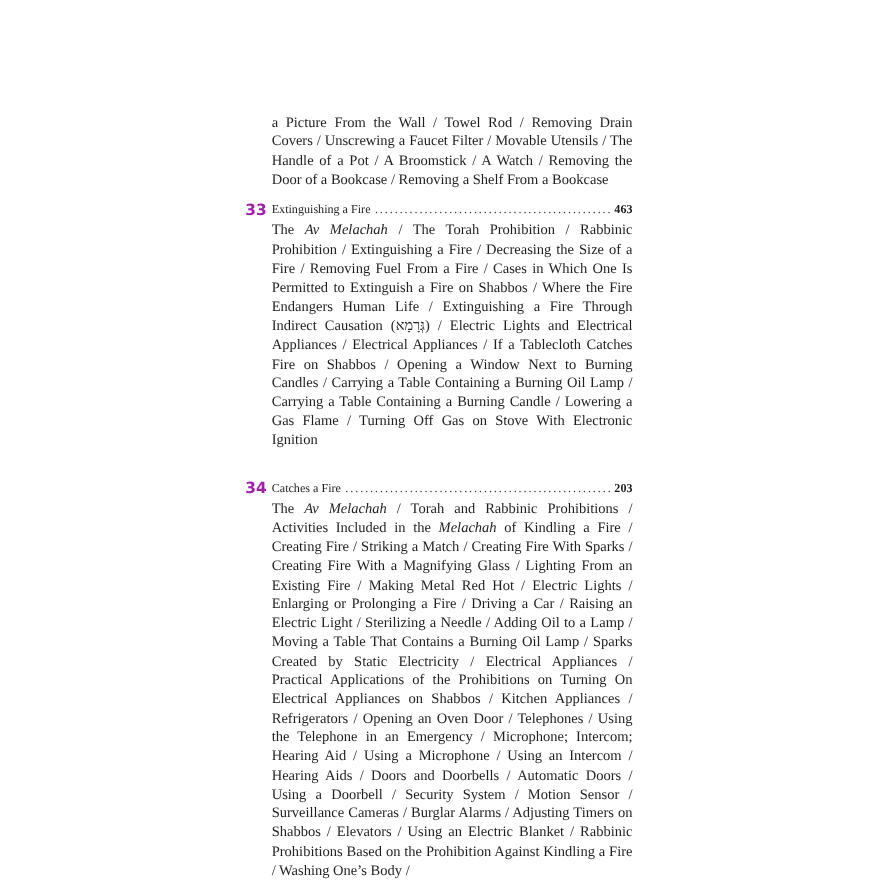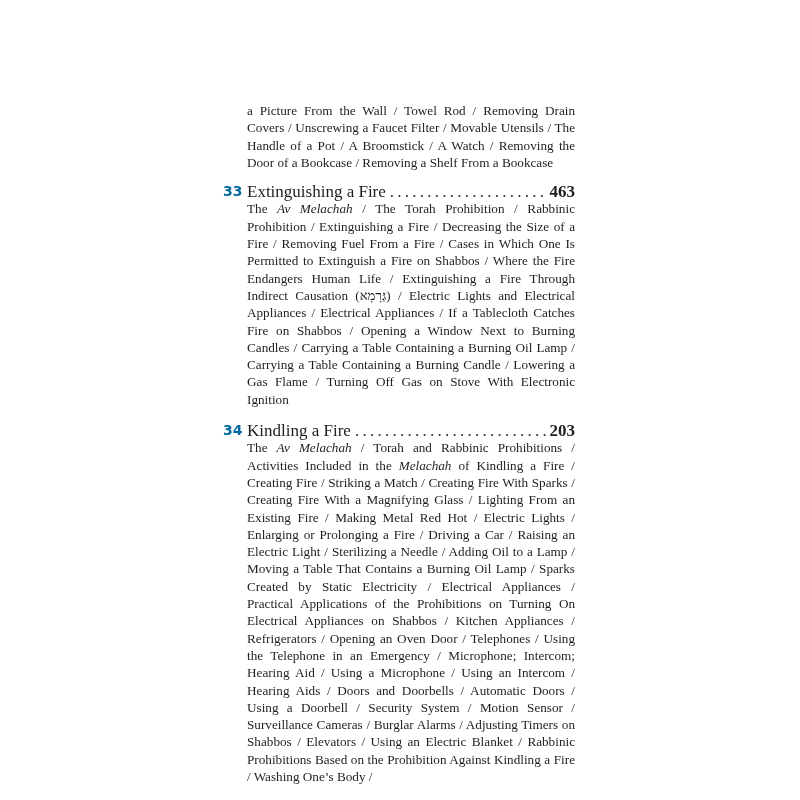--- a/index.html
+++ b/index.html
@@ -27,36 +27,36 @@
       text-align: justify;
       text-align-last: left;
       margin: 0;
       font-family: Liberation Serif, serif;
     }
     .entry {
       position: relative;
       margin-top: 12px;
     }
     .entry + .entry {
-      margin-top: 14px;
+      margin-top: 28px;
     }
     .num {
       position: absolute;
       left: -24px;
       top: 0;
       font-family: "DejaVu Sans", "Liberation Sans", sans-serif;
       font-weight: bold;
       font-size: 14px;
       line-height: 17.3px;
-      color: #0369a1;
+      color: #a21caf;
     }
     .title-line {
       display: flex;
       align-items: flex-end;
-      font-size: 17px;
+      font-size: 11px;
       line-height: 17.3px;
       white-space: nowrap;
     }
     .title-line .title { flex: 0 0 auto; }
     .title-line .title.italic { font-style: italic; }
     .title-line .leader {
       flex: 1 1 auto;
       overflow: hidden;
       margin: 0 4px;
       letter-spacing: 2.3px;
@@ -88,21 +88,21 @@
       <span class="title">Extinguishing a Fire</span>
       <span class="leader"></span>
       <span class="pg">463</span>
     </div>
     <p class="desc"><span>The </span><i>Av Melachah</i><span> / The Torah Prohibition / Rabbinic Prohibition / Extinguishing a Fire / Decreasing the Size of a Fire / Removing Fuel From a Fire / Cases in Which One Is Permitted to Extinguish a Fire on Shabbos / Where the Fire Endangers Human Life / Extinguishing a Fire Through Indirect Causation (גְּרָמָא) / Electric Lights and Electrical Appliances / Electrical Appliances / If a Tablecloth Catches Fire on Shabbos / Opening a Window Next to Burning Candles / Carrying a Table Containing a Burning Oil Lamp / Carrying a Table Containing a Burning Candle / Lowering a Gas Flame / Turning Off Gas on Stove With Electronic Ignition</span></p>
   </div>
 
   <div class="entry">
     <span class="num">34</span>
     <div class="title-line">
-      <span class="title">Kindling a Fire</span>
+      <span class="title">Catches a Fire</span>
       <span class="leader"></span>
       <span class="pg">203</span>
     </div>
     <p class="desc"><span>The </span><i>Av Melachah</i><span> / Torah and Rabbinic Prohibitions / Activities Included in the </span><i>Melachah</i><span> of Kindling a Fire / Creating Fire / Striking a Match / Creating Fire With Sparks / Creating Fire With a Magnifying Glass / Lighting From an Existing Fire / Making Metal Red Hot / Electric Lights / Enlarging or Prolonging a Fire / Driving a Car / Raising an Electric Light / Sterilizing a Needle / Adding Oil to a Lamp / Moving a Table That Contains a Burning Oil Lamp / Sparks Created by Static Electricity / Electrical Appliances / Practical Applications of the Prohibitions on Turning On Electrical Appliances on Shabbos / Kitchen Appliances / Refrigerators / Opening an Oven Door / Telephones / Using the Telephone in an Emergency / Microphone; Intercom; Hearing Aid / Using a Microphone / Using an Intercom / Hearing Aids / Doors and Doorbells / Automatic Doors / Using a Doorbell / Security System / Motion Sensor / Surveillance Cameras / Burglar Alarms / Adjusting Timers on Shabbos / Elevators / Using an Electric Blanket / Rabbinic Prohibitions Based on the Prohibition Against Kindling a Fire / Washing One’s Body /</span></p>
   </div>
 
   <div class="entry">
     <span class="num">35</span>
     <div class="title-line">
       <span class="title italic">Makeh BePatish</span>

